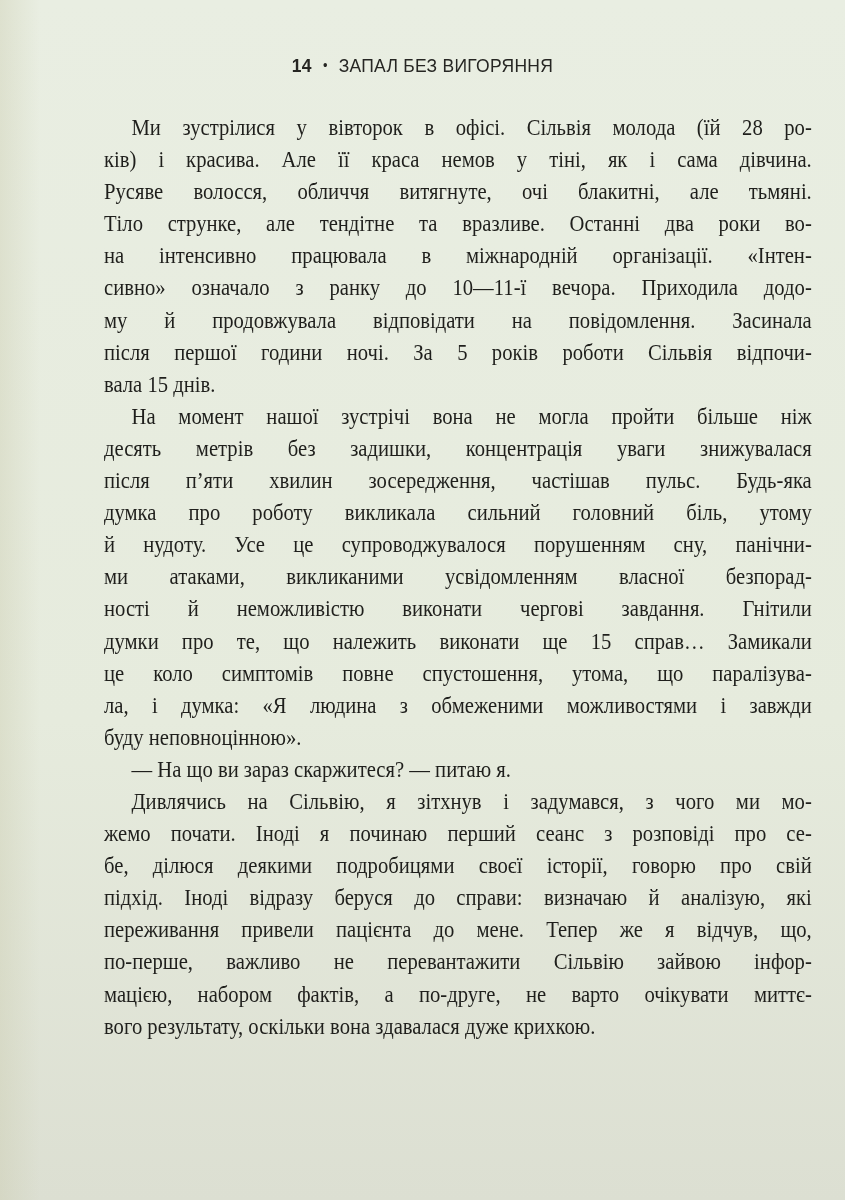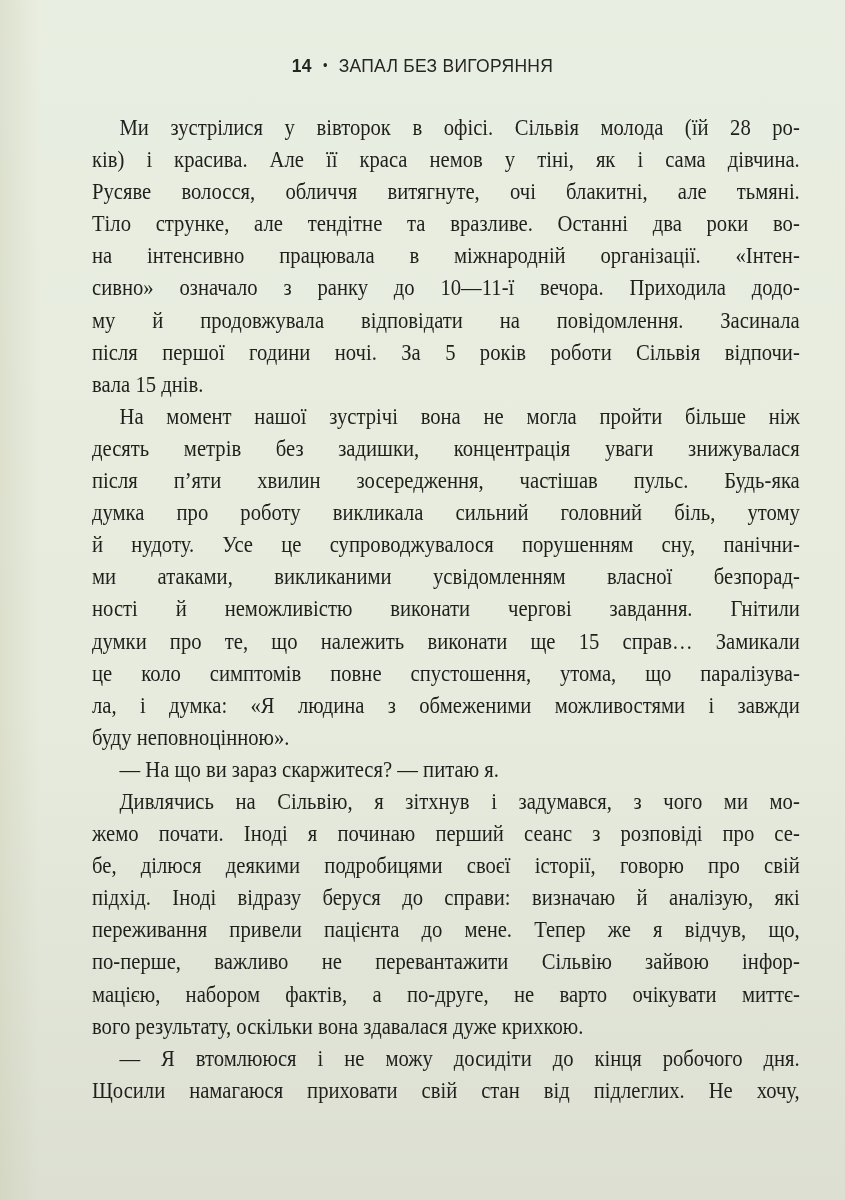--- a/index.html
+++ b/index.html
@@ -42,21 +42,21 @@
     .running-head .bullet {
       display: inline-block;
       margin: 0 12px;
       font-size: 14px;
       position: relative;
       top: -2px;
     }
     .body-text {
       position: absolute;
       top: 111px;
-      left: 92px;
+      left: 104px;
       width: 708px;
     }
     .line {
       font-size: 24px;
       line-height: 32.1px;
       height: 32.1px;
       white-space: nowrap;
       text-align: justify;
       text-align-last: justify;
       transform: scaleX(0.86);
@@ -116,17 +116,13 @@
     <div class="line indent">Дивлячись на Сільвію, я зітхнув і задумався, з чого ми мо-</div>
     <div class="line">жемо почати. Іноді я починаю перший сеанс з розповіді про се-</div>
     <div class="line">бе, ділюся деякими подробицями своєї історії, говорю про свій</div>
     <div class="line">підхід. Іноді відразу беруся до справи: визначаю й аналізую, які</div>
     <div class="line">переживання привели пацієнта до мене. Тепер же я відчув, що,</div>
     <div class="line">по-перше, важливо не перевантажити Сільвію зайвою інфор-</div>
     <div class="line">мацією, набором фактів, а по-друге, не варто очікувати миттє-</div>
     <div class="line last">вого результату, оскільки вона здавалася дуже крихкою.</div>
   </div>
 
-  <div>
-    <div class="line indent">— Я втомлююся і не можу досидіти до кінця робочого дня.</div>
-    <div class="line">Щосили намагаюся приховати свій стан від підлеглих. Не хочу,</div>
-  </div>
 </div>
 
 </body></html>

